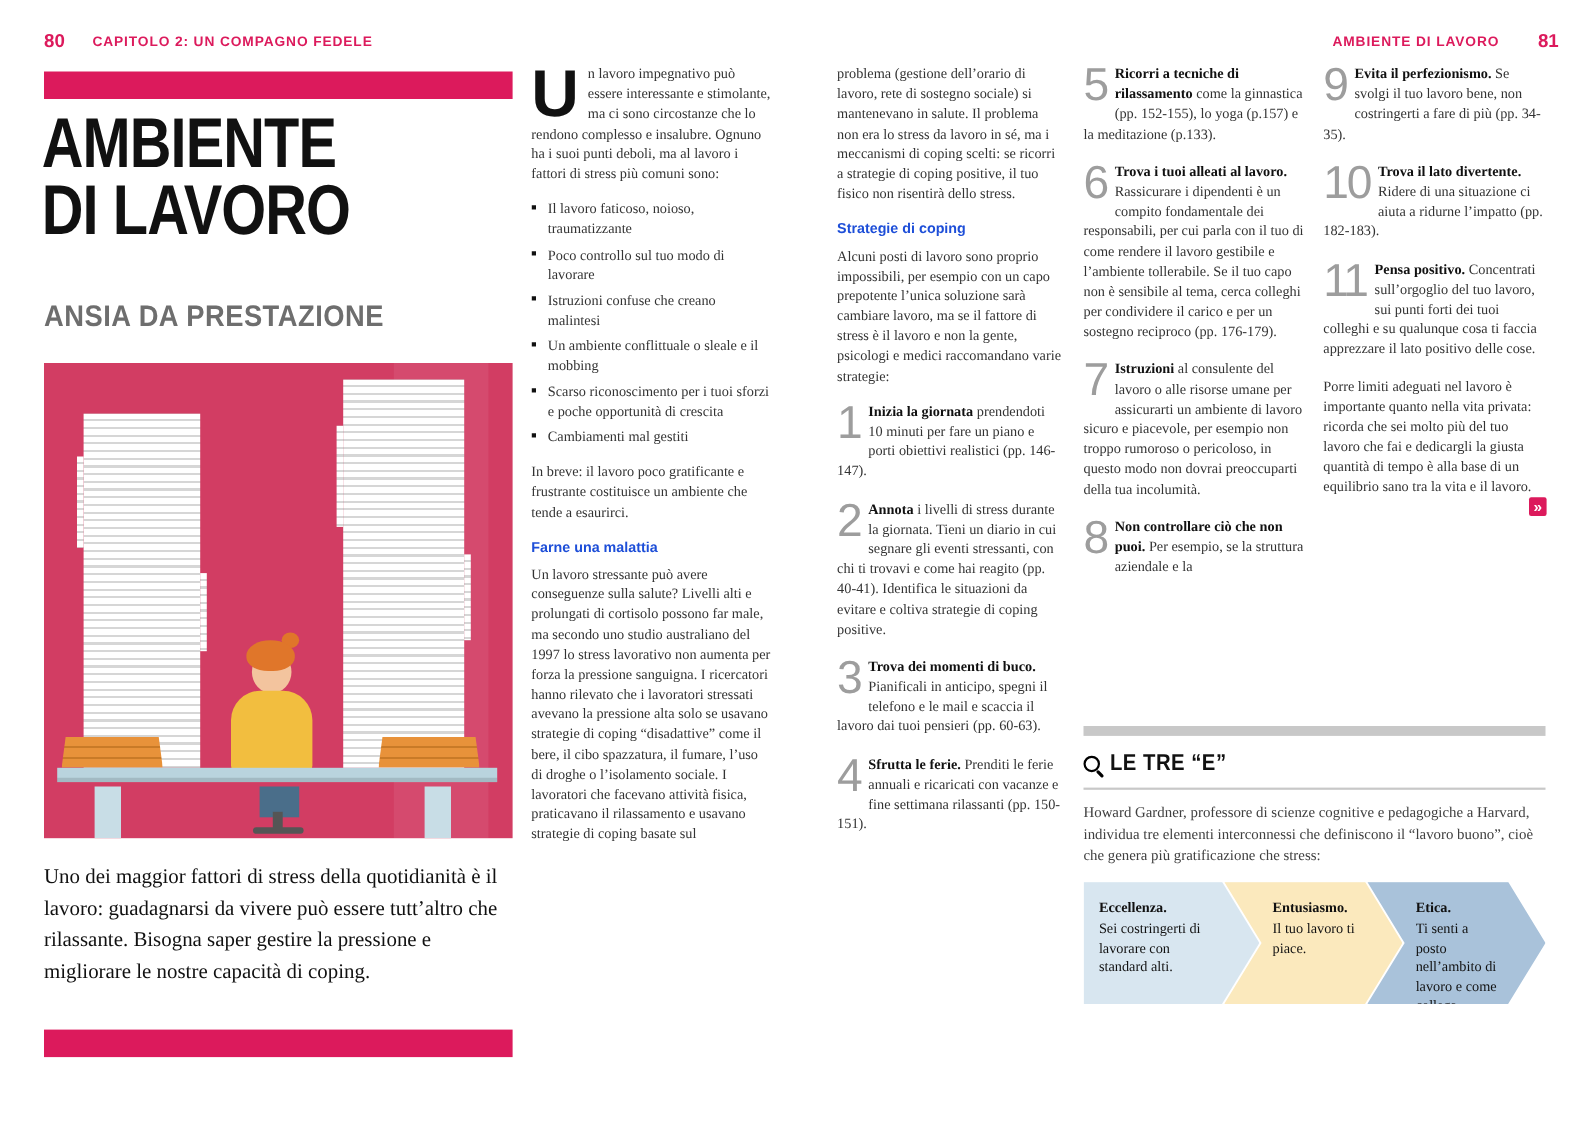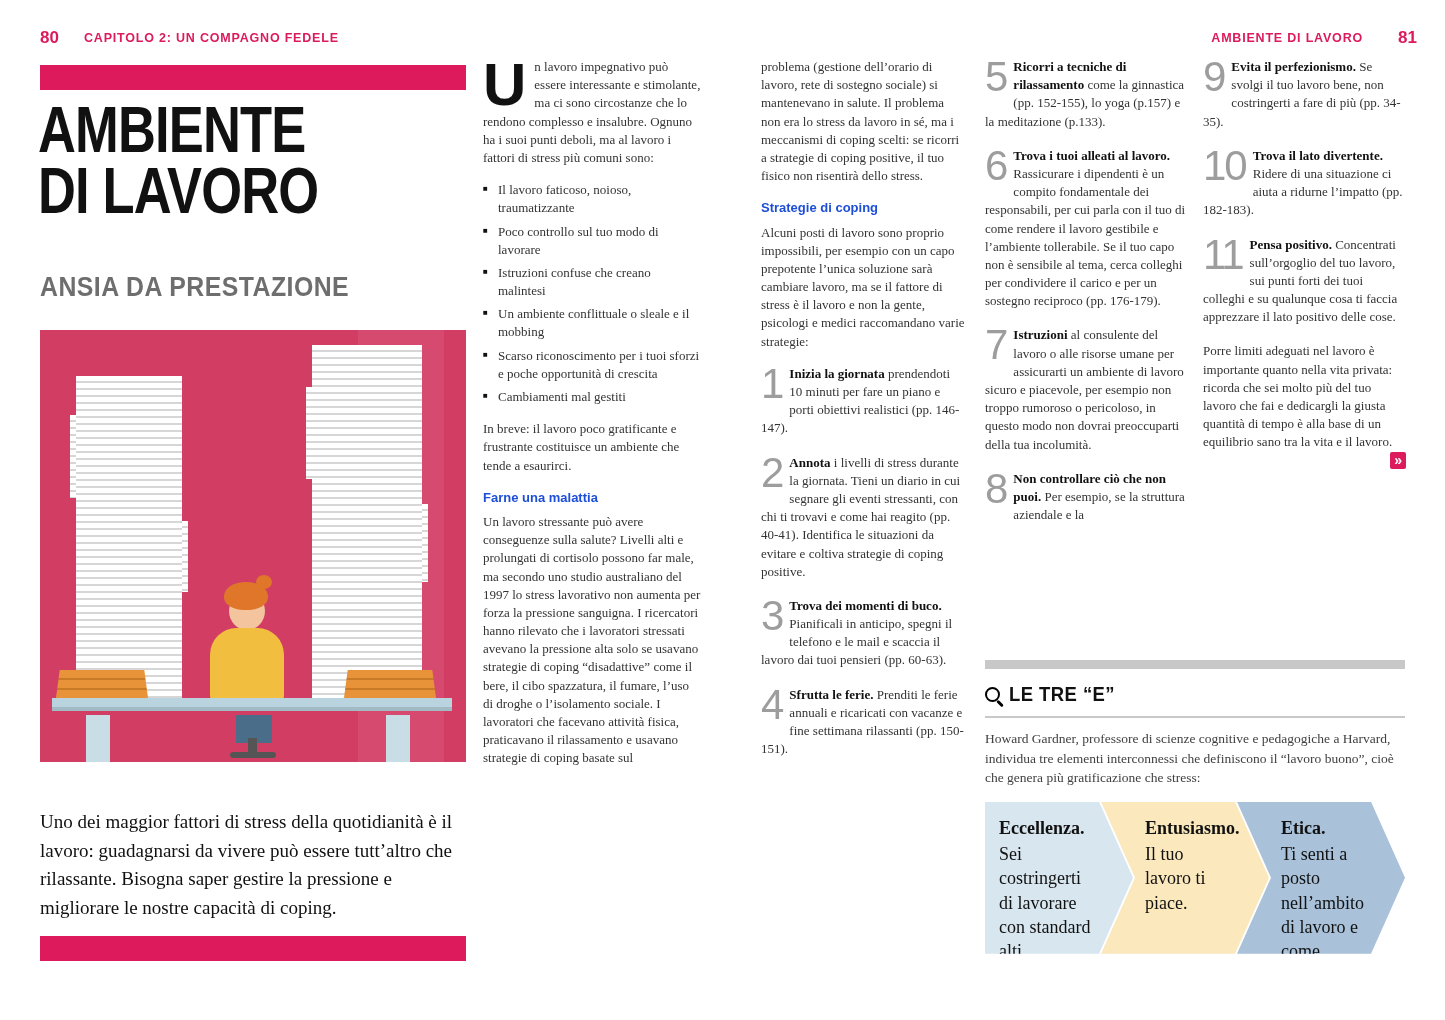--- a/index.html
+++ b/index.html
@@ -30,21 +30,21 @@
   .bar{position:absolute;left:40px;width:426px;height:25px;background:var(--accent);}
   .bar-top{top:65px;}
   .bar-bottom{top:936px;}
   .feature-title{position:absolute;left:38px;top:100px;width:400px;
                  font-family:"Liberation Sans",sans-serif;font-weight:bold;color:#111;
                  font-size:64px;line-height:.95;letter-spacing:-1px;
                  transform:scaleX(.82);transform-origin:left top;}
   .feature-subtitle{position:absolute;left:40px;top:272px;width:420px;
                     font-family:"Liberation Sans",sans-serif;color:#6e6e6e;
                     font-size:27px;letter-spacing:.5px;transform:scaleX(.92);transform-origin:left top;}
-  .intro{position:absolute;left:40px;top:808px;width:434px;font-size:19px;line-height:1.5;color:#111;}
+  .intro{position:absolute;left:40px;top:784px;width:434px;font-size:19px;line-height:1.5;color:#111;}
 
   
   .illo{position:absolute;left:40px;top:330px;width:426px;height:432px;background:var(--illo-bg);overflow:hidden;}
   .illo .band{position:absolute;right:22px;top:0;width:86px;height:100%;background:rgba(255,255,255,.07);}
   .stack{position:absolute;background:repeating-linear-gradient(to bottom,#ffffff 0 5px,#d6d6d6 5px 7px);}
   .stack::before{content:"";position:absolute;left:-6px;top:12%;width:6px;height:26%;background:inherit;}
   .stack::after{content:"";position:absolute;right:-6px;top:45%;width:6px;height:22%;background:inherit;}
   .stack-left{left:36px;top:46px;width:106px;height:322px;}
   .stack-right{left:272px;top:15px;width:110px;height:353px;}
   .desk-top{position:absolute;left:12px;top:368px;width:400px;height:13px;background:#b9d4de;
@@ -94,21 +94,21 @@
   .panel-bar{height:9px;background:var(--panel-bar);}
   .panel-head{display:flex;align-items:center;gap:9px;margin:13px 0 10px;}
   .mag-icon{position:relative;width:15px;height:15px;border:2.5px solid #000;border-radius:50%;flex:0 0 auto;}
   .mag-icon::after{content:"";position:absolute;right:-6px;bottom:-5px;width:8px;height:3px;background:#000;
                    transform:rotate(45deg);border-radius:2px;}
   .panel-title{font-family:"Liberation Sans",sans-serif;font-weight:bold;color:#111;font-size:21px;
                letter-spacing:.5px;transform:scaleX(.88);transform-origin:left center;}
   .panel-rule{height:2px;background:var(--panel-bar);margin-bottom:11px;}
   .panel-intro{font-size:13.5px;line-height:1.45;color:#404040;margin-bottom:14px;}
   .arrows{display:flex;align-items:stretch;height:132px;}
-  .arrow{position:relative;width:168px;height:152px;font-size:18px;line-height:1.35;color:#111;
+  .arrow{position:relative;width:168px;height:111px;font-size:13px;line-height:1.35;color:#111;
          padding:14px 42px 10px 14px;}
   .arrow b{display:block;margin-bottom:2px;}
   .arrow-1{background:var(--arrow-excellence);
            clip-path:polygon(0 0,calc(100% - 34px) 0,100% 50%,calc(100% - 34px) 100%,0 100%);}
   .arrow-2{background:var(--arrow-enthusiasm);margin-left:-32px;padding-left:44px;
            clip-path:polygon(0 0,calc(100% - 34px) 0,100% 50%,calc(100% - 34px) 100%,0 100%,34px 50%);}
   .arrow-3{background:var(--arrow-ethics);margin-left:-32px;padding-left:44px;
            clip-path:polygon(0 0,calc(100% - 34px) 0,100% 50%,calc(100% - 34px) 100%,0 100%,34px 50%);}
 </style>
 </head>

